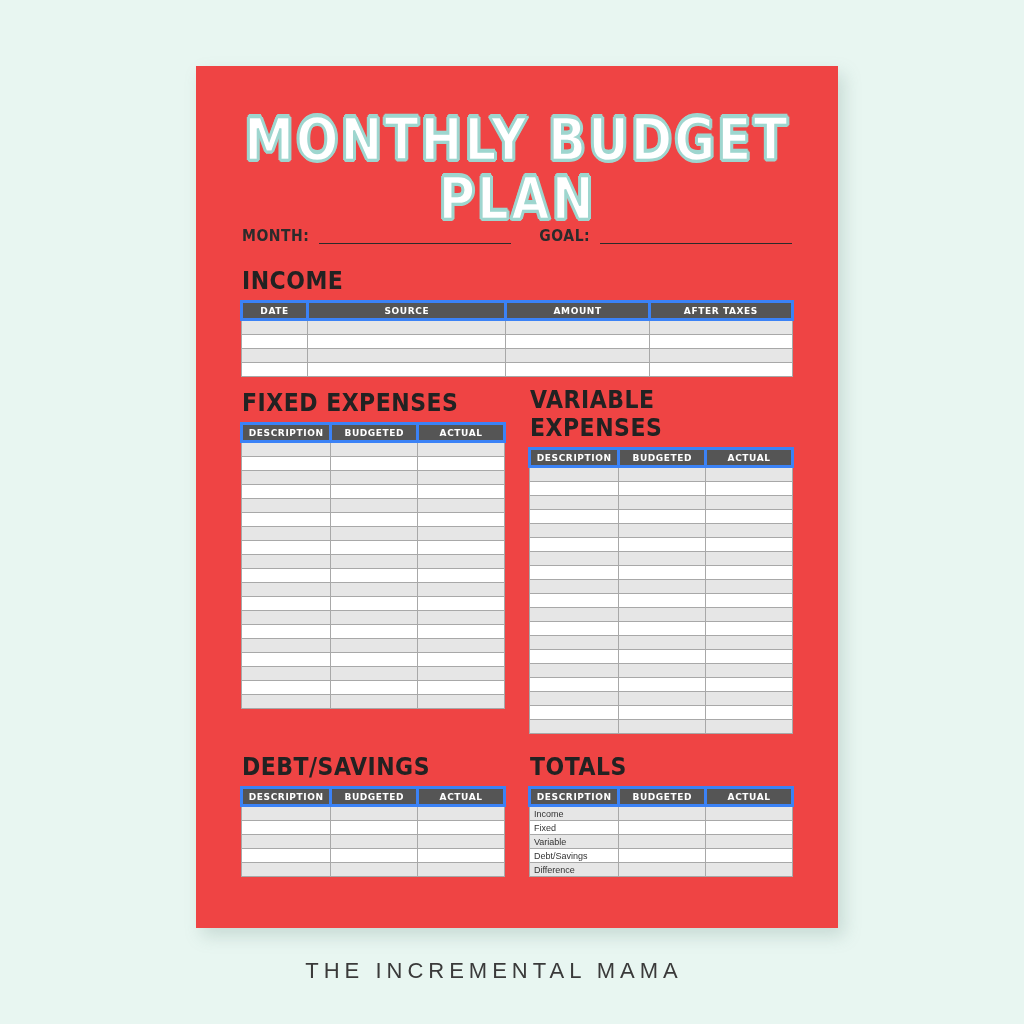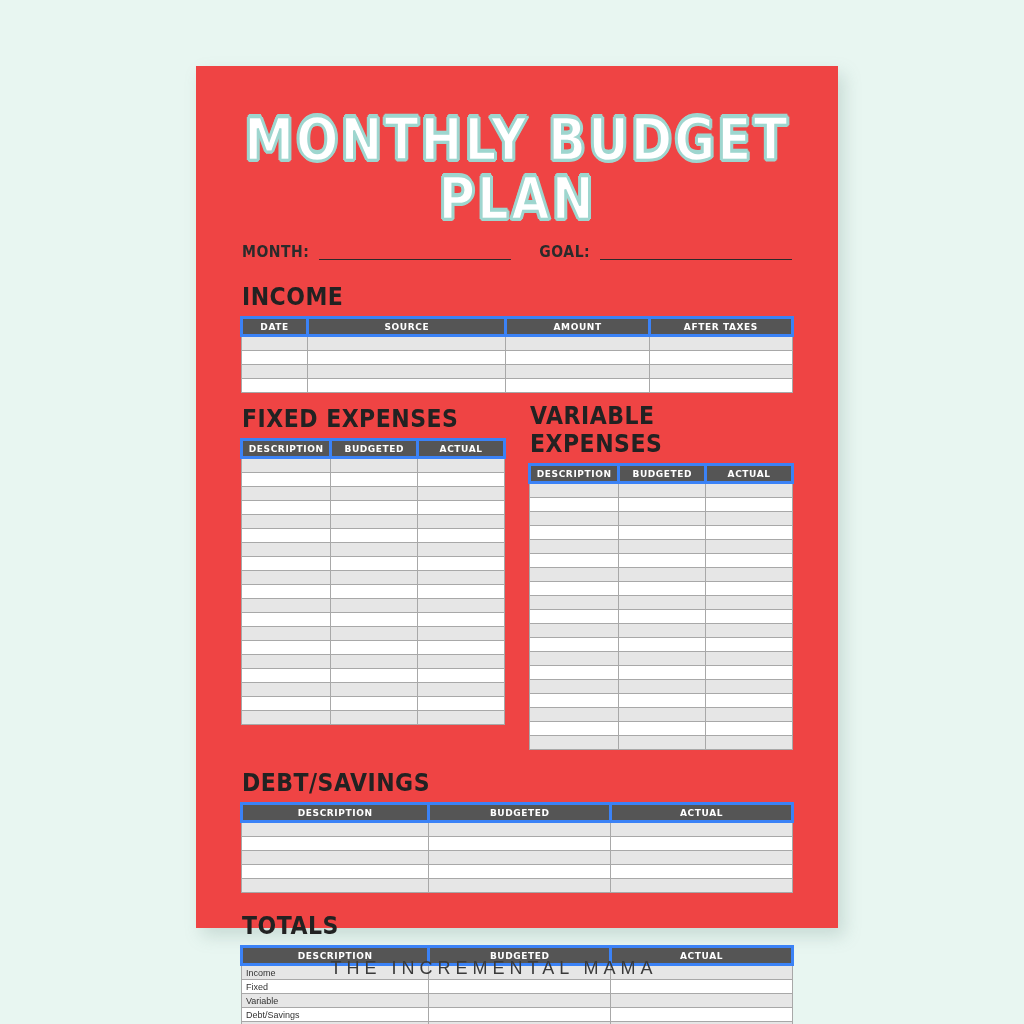--- a/index.html
+++ b/index.html
@@ -49,21 +49,21 @@
        0 2px 0 #9ed6cf, 0 -2px 0 #9ed6cf,
        1px 1px 0 #9ed6cf, -1px -1px 0 #9ed6cf;
     margin: 4px 0 0 0;
     transform: scaleY(1.18);
     transform-origin: center top;
   }
   
   .meta-row {
     display: flex;
     align-items: flex-end;
-    margin-top: 34px;
+    margin-top: 18px;
     padding: 0 2px;
   }
   .meta-label {
     font-family: "DejaVu Sans", sans-serif;
     font-weight: bold;
     font-size: 14px;
     letter-spacing: 0.5px;
     color: #2b2b2b;
     white-space: nowrap;
     transform: scaleY(1.15);
@@ -127,31 +127,30 @@
   .two-col {
     display: flex;
     gap: 22px;
     margin-top: 15px;
   }
   .col { flex: 1; }
   .bottom-row {
     display: flex;
     gap: 22px;
     margin-top: 22px;
-    flex-direction: column;
   }
   
   .footer {
     position: absolute;
     left: 0;
     top: 958px;
     width: 988px;
     text-align: center;
     font-family: "Liberation Sans", sans-serif;
-    font-size: 18px;
+    font-size: 22px;
     letter-spacing: 5px;
     color: #3a3a3a;
   }
 </style>
 </head>
 <body>
 
 <div class="stage">
 
   <div class="sheet">

